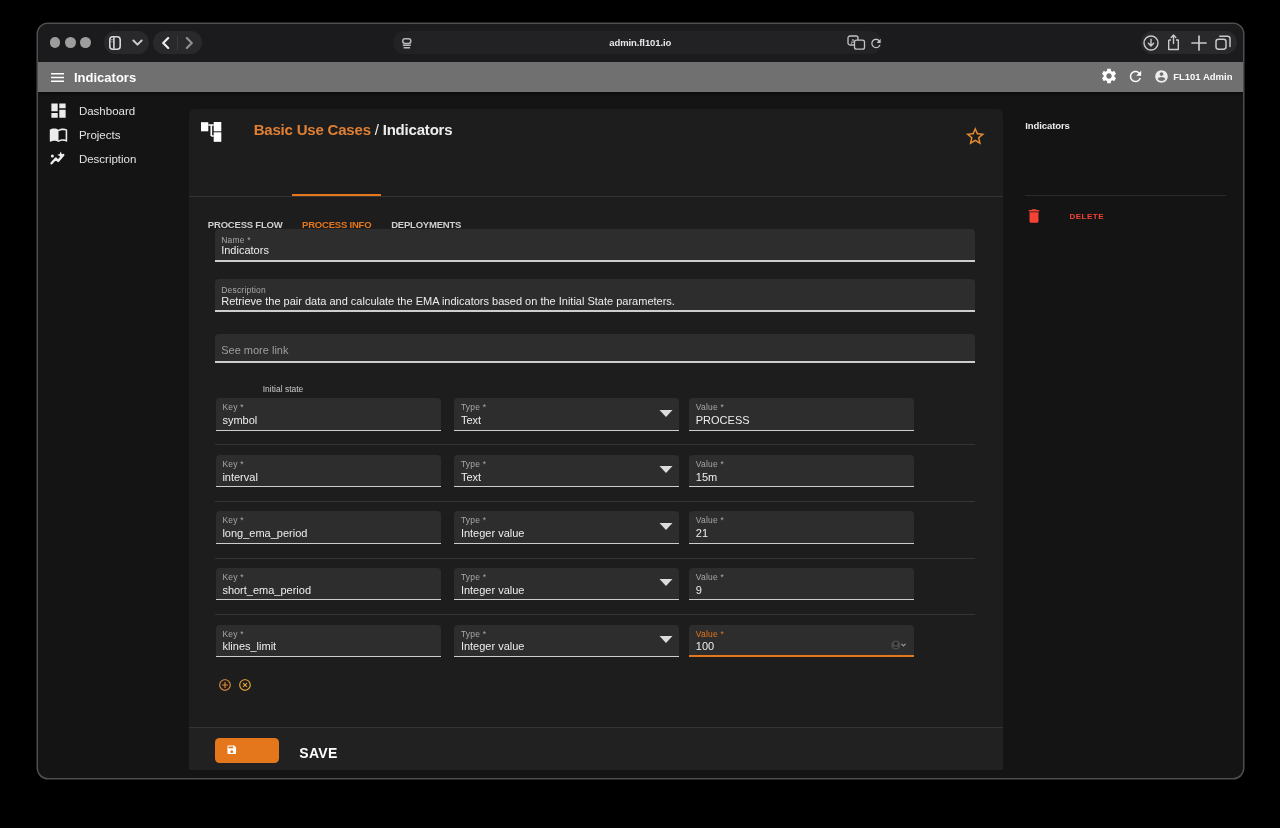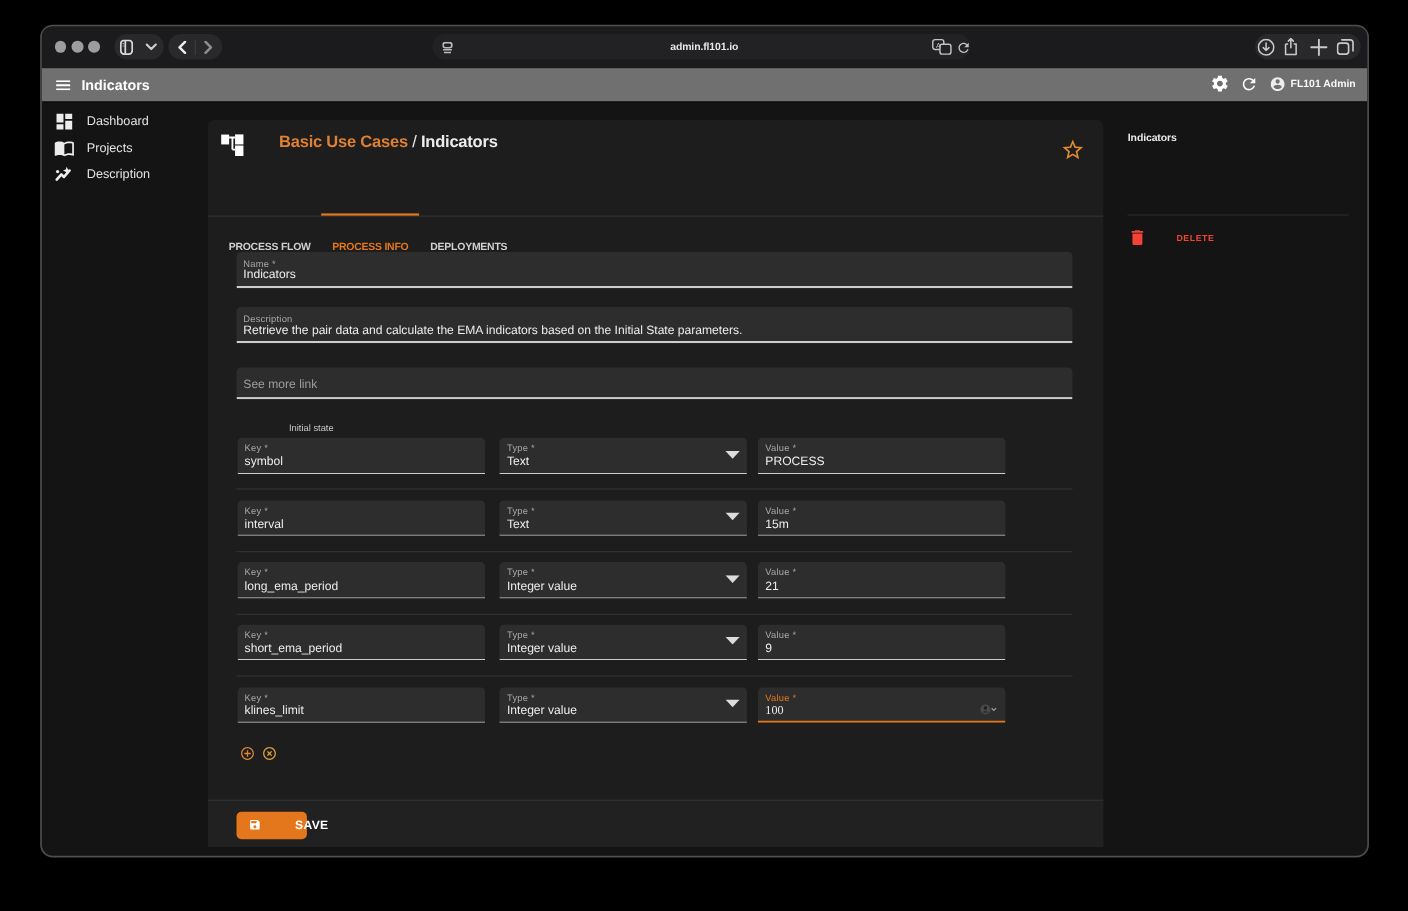--- a/index.html
+++ b/index.html
@@ -232,21 +232,21 @@
         </div>
         <div class="field" style="left:265.7px; top:515.9px; width:224.7px; height:32.5px; border-bottom-width:1.5px;">
       <div class="flabel" style="top:4.1px;">Type *</div>
           <div class="fvalue" style="top:16.8px;">Integer value</div>
       <svg style="position:absolute; right:6px; top:11.4px;" width="14" height="7" viewBox="0 0 14 7">
             <path d="M0.5 0 L7 7 L13.5 0 Z" fill="#dcdcdc"></path>
           </svg>
         </div>
         <div class="field" style="left:500.6px; top:515.9px; width:224.7px; height:32.5px; border-bottom:2px solid #e4771c;">
       <div class="flabel" style="top:4.1px; color:#e4771c;">Value *</div>
-          <div class="fvalue" style="top:16.8px;font-family:Liberation Serif, serif;">100</div>
+          <div class="fvalue" style="top:16.8px;">100</div>
       <svg style="position:absolute; right:7px; top:15px;" width="16" height="10" viewBox="0 0 16 10">
             <circle cx="4.8" cy="5" r="4.6" fill="#4a4a4a"></circle>
             <circle cx="4.8" cy="3.6" r="1.6" fill="#1d1d1d"></circle>
             <path d="M2.2 7.8 A3.6 3.6 0 0 1 7.4 7.8 Z" fill="#1d1d1d"></path>
             <path d="M10.5 3.8 L12.5 5.8 L14.5 3.8" stroke="#999" stroke-width="1.2" fill="none"></path>
           </svg>
     </div>
       </div>
 
     <svg class="abs" style="left:29px; top:569.2px;" width="14" height="14" viewBox="0 0 24 24">
@@ -255,21 +255,21 @@
     <svg class="abs" style="left:49.6px; top:569.2px;" width="14" height="14" viewBox="0 0 24 24">
       <path d="M14.59 8L12 10.59 9.41 8 8 9.41 10.59 12 8 14.59 9.41 16 12 13.41 14.59 16 16 14.59 13.41 12 16 9.41 14.59 8zM12 2C6.47 2 2 6.47 2 12s4.47 10 10 10 10-4.47 10-10S17.53 2 12 2zm0 18c-4.41 0-8-3.59-8-8s3.59-8 8-8 8 3.59 8 8-3.59 8-8 8z" fill="#e2a238"></path>
     </svg>
 
     <div class="abs" style="left:0; top:619px; width:814.6px; height:42.8px; background:#212121;"></div>
     <div class="divider" style="left:0; top:618.5px; width:814.6px; background:rgba(255,255,255,0.1);"></div>
     <div class="abs" style="left:26.6px; top:629.1px; width:63.5px; height:25px; background:#e4771c; border-radius:4.5px;">
       <svg class="abs" style="left:10.7px; top:6.7px;" width="11.5" height="11.5" viewBox="0 0 24 24">
         <path d="M17 3H5c-1.11 0-2 .9-2 2v14c0 1.1.89 2 2 2h14c1.1 0 2-.9 2-2V7l-4-4zm-5 16c-1.66 0-3-1.34-3-3s1.34-3 3-3 3 1.34 3 3-1.34 3-3 3zm3-10H5V5h10v4z" fill="#fff"></path>
       </svg>
-      <div class="abs" style="left:13px; top:7.3px; font-size:11px; font-weight:700; color:#fff; letter-spacing:0.3px;padding-left:40px;">SAVE</div>
+      <div class="abs" style="left:44px; top:7.3px; font-size:14px; font-weight:700; color:#fff; letter-spacing:0.3px;padding-left:40px;">SAVE</div>
     </div>
   </div>
 
   <div class="abs" style="left:987.8px; top:96px; font-size:9.5px; font-weight:700; color:#ececec; letter-spacing:-0.1px;">Indicators</div>
   <div class="divider" style="left:987px; top:171px; width:201px;"></div>
   <svg class="abs" style="left:987px; top:182.8px;" width="18" height="18" viewBox="0 0 24 24">
     <path d="M6 19c0 1.1.9 2 2 2h8c1.1 0 2-.9 2-2V7H6v12zM19 4h-3.5l-1-1h-5l-1 1H5v2h14V4z" fill="#f44336"></path>
   </svg>
   <div class="abs" style="left:1008px; top:187.5px; font-size:8px; font-weight:700; color:#f44336; letter-spacing:0.5px;padding-left:24px;">DELETE</div>
 </div>

